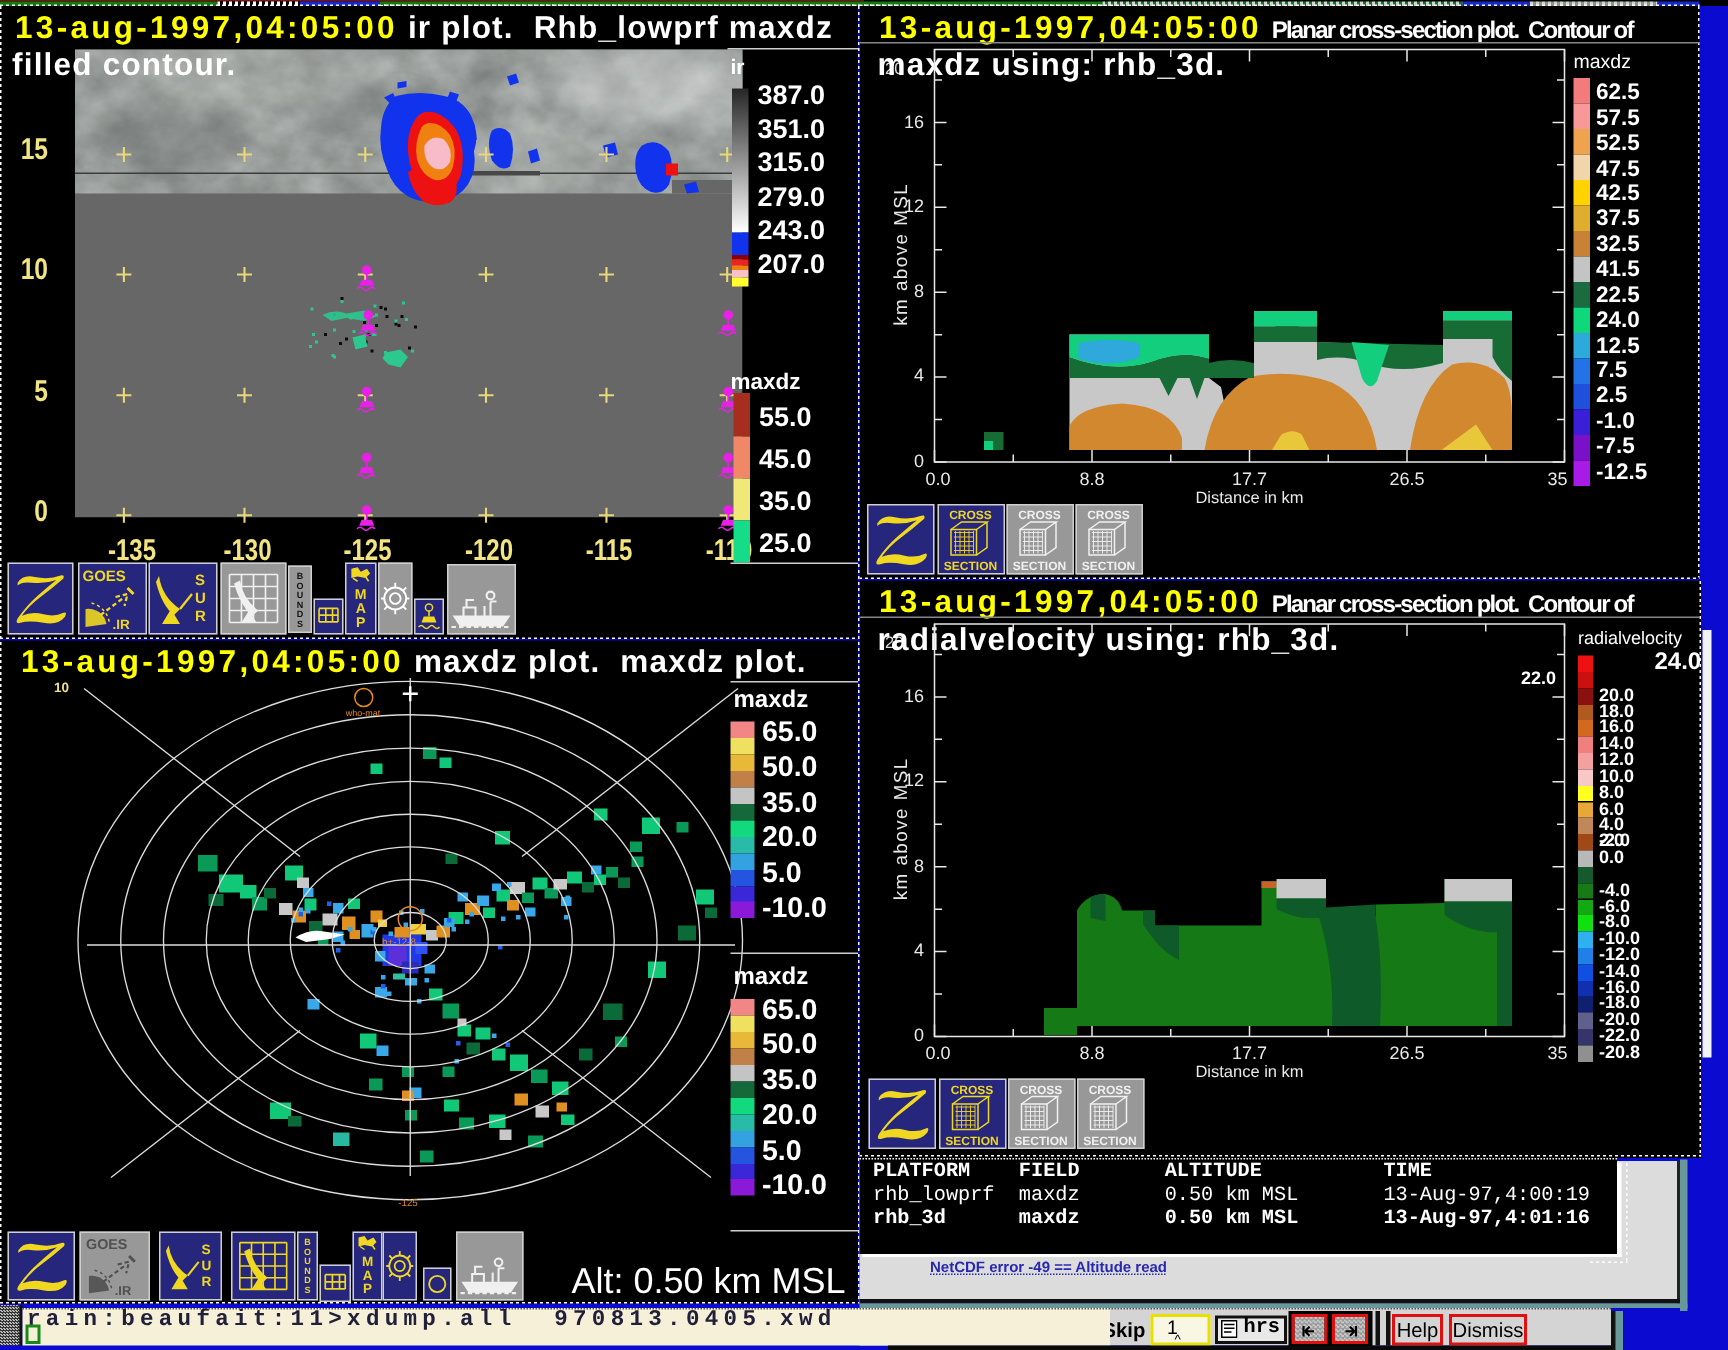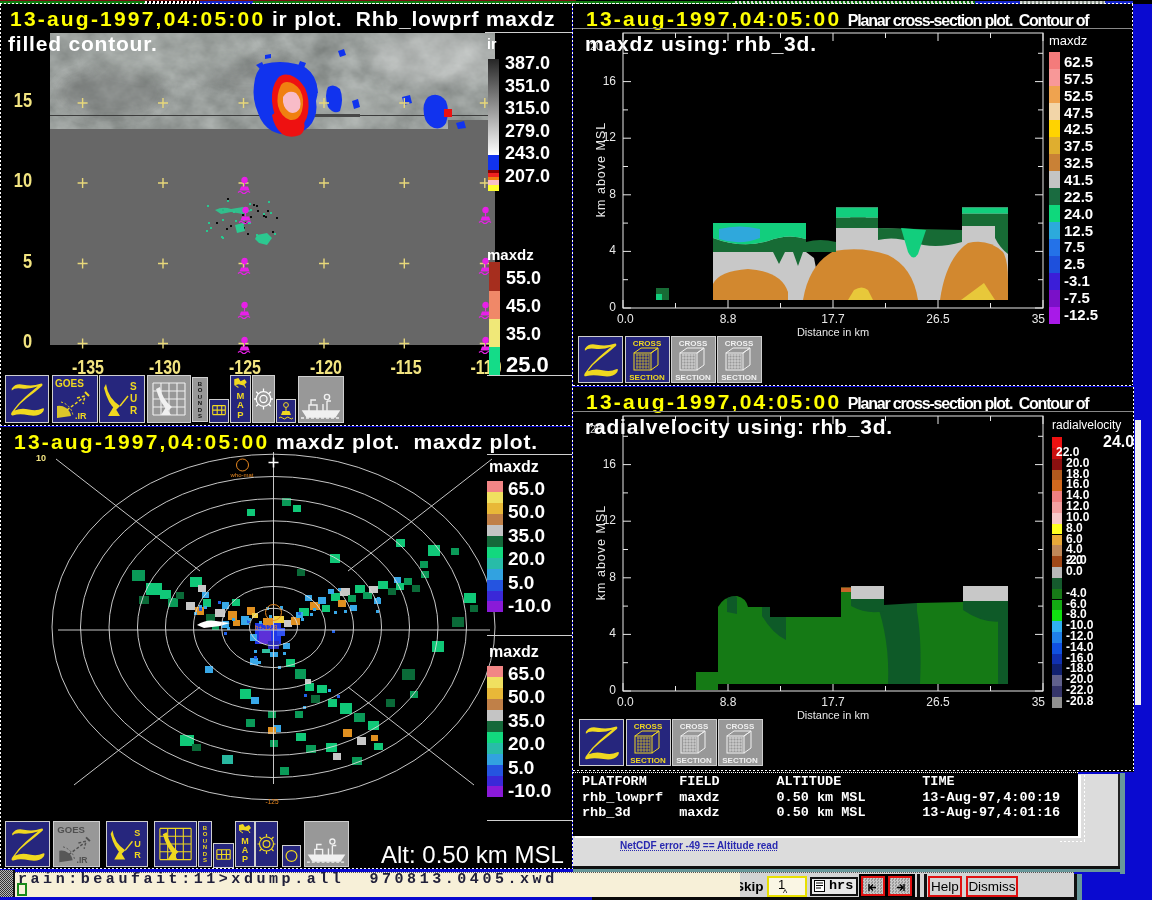--- a/index.html
+++ b/index.html
@@ -252,21 +252,21 @@
 <div class="cbl" style="left:505px;top:143.4px;width:62px;height:20px;font-size:18px">243.0</div>
 <div class="cbl" style="left:505px;top:166.0px;width:62px;height:20px;font-size:18px">207.0</div>
 <div class="t" style="left:487px;top:246px;width:60px;height:14px;font-weight:bold;font-size:15px;color:#fff">maxdz</div>
 <div class="" style="left:489px;top:262px;width:11px;height:29px;background:#a62e1e"></div>
 <div class="" style="left:489px;top:291px;width:11px;height:28px;background:#f08868"></div>
 <div class="" style="left:489px;top:319px;width:11px;height:28px;background:#f0e878"></div>
 <div class="" style="left:489px;top:347px;width:11px;height:28px;background:#14dc88"></div>
 <div class="cbl" style="left:506px;top:268px;width:55px;height:20px;font-size:18px">55.0</div>
 <div class="cbl" style="left:506px;top:296px;width:55px;height:20px;font-size:18px">45.0</div>
 <div class="cbl" style="left:506px;top:324px;width:55px;height:20px;font-size:18px">35.0</div>
-<div class="cbl" style="left:506px;top:352px;width:55px;height:20px;font-size:22px">25.0</div>
+<div class="cbl" style="left:506px;top:352px;width:55px;height:20px;font-size:18px">25.0</div>
 <div class="" style="left:487px;top:375px;width:85px;height:1px;background:#cfcfcf"></div>
 <div style="left:5px;top:375px;width:44px;height:48px;background:#26267d;border:1px solid #cfcfcf">
     <svg style="left:0;top:0" width="42" height="46" viewBox="0 0 44 46">
       <path d="M6,12 Q10,6 18,8 Q28,10 36,7 Q39,6 38,9 Q30,16 22,22 Q14,28 9,35 Q16,32 24,34 Q32,36 38,33 Q41,32 39,36 Q34,42 24,40 Q14,38 8,40 Q4,41 6,37 Q12,28 20,21 Q28,14 33,10 Q25,13 16,12 Q9,11 6,14 Z" fill="#f0d820"></path>
     </svg>
   </div>
 <div style="left:52px;top:375px;width:46px;height:48px;background:#26267d;border:1px solid #cfcfcf">
     <svg width="44" height="46" viewBox="0 0 44 46">
       <text x="2" y="11" font-family="Liberation Sans" font-size="10" font-weight="bold" fill="#f0d820">GOES</text>
       <path d="M4,30 a12,12 0 0 1 14,10 l-14,2 Z" fill="#f0d820" opacity="0.9"></path>
@@ -779,21 +779,21 @@
 <div class="cbl" style="left:1064px;top:103.6px;font-size:15px">47.5</div>
 <div class="cbl" style="left:1064px;top:120.4px;font-size:15px">42.5</div>
 <div class="cbl" style="left:1064px;top:137.2px;font-size:15px">37.5</div>
 <div class="cbl" style="left:1064px;top:154.1px;font-size:15px">32.5</div>
 <div class="cbl" style="left:1064px;top:171.0px;font-size:15px">41.5</div>
 <div class="cbl" style="left:1064px;top:187.8px;font-size:15px">22.5</div>
 <div class="cbl" style="left:1064px;top:204.7px;font-size:15px">24.0</div>
 <div class="cbl" style="left:1064px;top:221.5px;font-size:15px">12.5</div>
 <div class="cbl" style="left:1064px;top:238.4px;font-size:15px">7.5</div>
 <div class="cbl" style="left:1064px;top:255.2px;font-size:15px">2.5</div>
-<div class="cbl" style="left:1064px;top:272.1px;font-size:15px">-3.1</div>
+<div class="cbl" style="left:1064px;top:272.1px;font-size:15px">-1.0</div>
 <div class="cbl" style="left:1064px;top:288.9px;font-size:15px">-7.5</div>
 <div class="cbl" style="left:1064px;top:305.8px;font-size:15px">-12.5</div>
 <div class="t" style="left:1052px;top:418px;font-size:12px;color:#fff">radialvelocity</div>
 <div style="left:1052px;top:437.0px;width:10px;height:10.9px;background:#ee1111"></div>
 <div style="left:1052px;top:447.8px;width:10px;height:10.9px;background:#cc0f0f"></div>
 <div style="left:1052px;top:458.7px;width:10px;height:10.9px;background:#8b1010"></div>
 <div style="left:1052px;top:469.5px;width:10px;height:10.9px;background:#b05a1e"></div>
 <div style="left:1052px;top:480.3px;width:10px;height:10.9px;background:#d2691e"></div>
 <div style="left:1052px;top:491.1px;width:10px;height:10.9px;background:#f08080"></div>
 <div style="left:1052px;top:502.0px;width:10px;height:10.9px;background:#f4a0a0"></div>
@@ -809,21 +809,21 @@
 <div style="left:1052px;top:610.3px;width:10px;height:10.9px;background:#10e010"></div>
 <div style="left:1052px;top:621.1px;width:10px;height:10.9px;background:#30b0f0"></div>
 <div style="left:1052px;top:631.9px;width:10px;height:10.9px;background:#2080e8"></div>
 <div style="left:1052px;top:642.8px;width:10px;height:10.9px;background:#1050e0"></div>
 <div style="left:1052px;top:653.6px;width:10px;height:10.9px;background:#1030b0"></div>
 <div style="left:1052px;top:664.4px;width:10px;height:10.9px;background:#102070"></div>
 <div style="left:1052px;top:675.3px;width:10px;height:10.9px;background:#60608c"></div>
 <div style="left:1052px;top:686.1px;width:10px;height:10.9px;background:#35356a"></div>
 <div style="left:1052px;top:696.9px;width:10px;height:10.9px;background:#909090"></div>
 <div class="cbl" style="left:1103px;top:436.0px;font-size:16px;line-height:11px">24.0</div>
-<div class="cbl" style="left:1056px;top:446.8px;font-size:12px;line-height:11px">22.0</div>
+<div class="cbl" style="left:1014px;top:446.8px;font-size:12px;line-height:11px">22.0</div>
 <div class="cbl" style="left:1066px;top:457.7px;font-size:12px;line-height:11px">20.0</div>
 <div class="cbl" style="left:1066px;top:468.5px;font-size:12px;line-height:11px">18.0</div>
 <div class="cbl" style="left:1066px;top:479.3px;font-size:12px;line-height:11px">16.0</div>
 <div class="cbl" style="left:1066px;top:490.1px;font-size:12px;line-height:11px">14.0</div>
 <div class="cbl" style="left:1066px;top:501.0px;font-size:12px;line-height:11px">12.0</div>
 <div class="cbl" style="left:1066px;top:511.8px;font-size:12px;line-height:11px">10.0</div>
 <div class="cbl" style="left:1066px;top:522.6px;font-size:12px;line-height:11px">8.0</div>
 <div class="cbl" style="left:1066px;top:533.5px;font-size:12px;line-height:11px">6.0</div>
 <div class="cbl" style="left:1066px;top:544.3px;font-size:12px;line-height:11px">4.0</div>
 <div class="cbl" style="left:1066px;top:555.1px;font-size:12px;line-height:11px">2.0</div>
@@ -920,21 +920,21 @@
 <div style="left:1120px;top:773px;width:5px;height:101px;background:#68989a"></div>
 <div style="left:573px;top:866px;width:547px;height:3px;background:#111"></div>
 <div style="left:573px;top:869px;width:552px;height:3px;background:#68989a"></div>
 <div style="left:620px;top:840px;width:300px;height:10px;font-size:10px;font-weight:bold;color:#2828b0;text-decoration:underline dotted;white-space:pre">NetCDF error -49 == Altitude read</div>
 <div style="left:1084px;top:775px;width:1px;height:67px;background:repeating-linear-gradient(180deg,#fff 0 2px,transparent 2px 4px)"></div>
 <div style="left:1060px;top:841px;width:25px;height:1px;background:repeating-linear-gradient(90deg,#fff 0 2px,transparent 2px 4px)"></div>
 <div style="left:573px;top:772px;width:505px;height:64px;background:#000;border-top:1px dotted #fff"></div>
 <div style="left:1078px;top:775px;width:3px;height:63px;background:#fff"></div>
 <div style="left:575px;top:836px;width:506px;height:2px;background:#fff"></div>
 <div style="left:582px;top:774px;font-family:'Liberation Mono',monospace;font-weight:bold;font-size:13.5px;color:#fff;white-space:pre">PLATFORM    FIELD       ALTITUDE          TIME</div>
-<div style="left:582px;top:789.5px;font-family:'Liberation Mono',monospace;font-weight:bold;font-size:13.5px;color:#fff;white-space:pre">rhb_lowprf  maxdz       0.50 km MSL       13-Aug-97,4:00:19</div>
+<div style="left:582px;top:789.5px;font-family:'Liberation Mono',monospace;font-weight:normal;font-size:13.5px;color:#fff;white-space:pre">rhb_lowprf  maxdz       0.50 km MSL       13-Aug-97,4:00:19</div>
 <div style="left:582px;top:805px;font-family:'Liberation Mono',monospace;font-weight:bold;font-size:13.5px;color:#fff;white-space:pre">rhb_3d      maxdz       0.50 km MSL       13-Aug-97,4:01:16</div>
 <div style="left:573px;top:872px;width:501px;height:25px;background:#d4d4d4;border-top:1px dotted #555"></div>
 <div style="left:1074px;top:874px;width:3px;height:26px;background:#111"></div>
 <div style="left:1077px;top:874px;width:5px;height:26px;background:#68989a"></div>
 <div style="left:735px;top:879px;font-size:13.5px;font-weight:bold;color:#000;white-space:pre">Skip</div>
 <div style="left:767px;top:875.5px;width:40px;height:21px;background:#faf6e4;border:2px solid #e8e000"></div>
 <div style="left:778px;top:877px;font-size:13px;color:#000">1</div>
 <div style="left:783px;top:888px;font-size:9px;color:#000">^</div>
 <div style="left:810px;top:876.5px;width:48px;height:19.5px;background:#e8e8e8;border:2px solid #111"></div>
 <svg style="left:814px;top:880px" width="11" height="12" viewBox="0 0 11 12">

